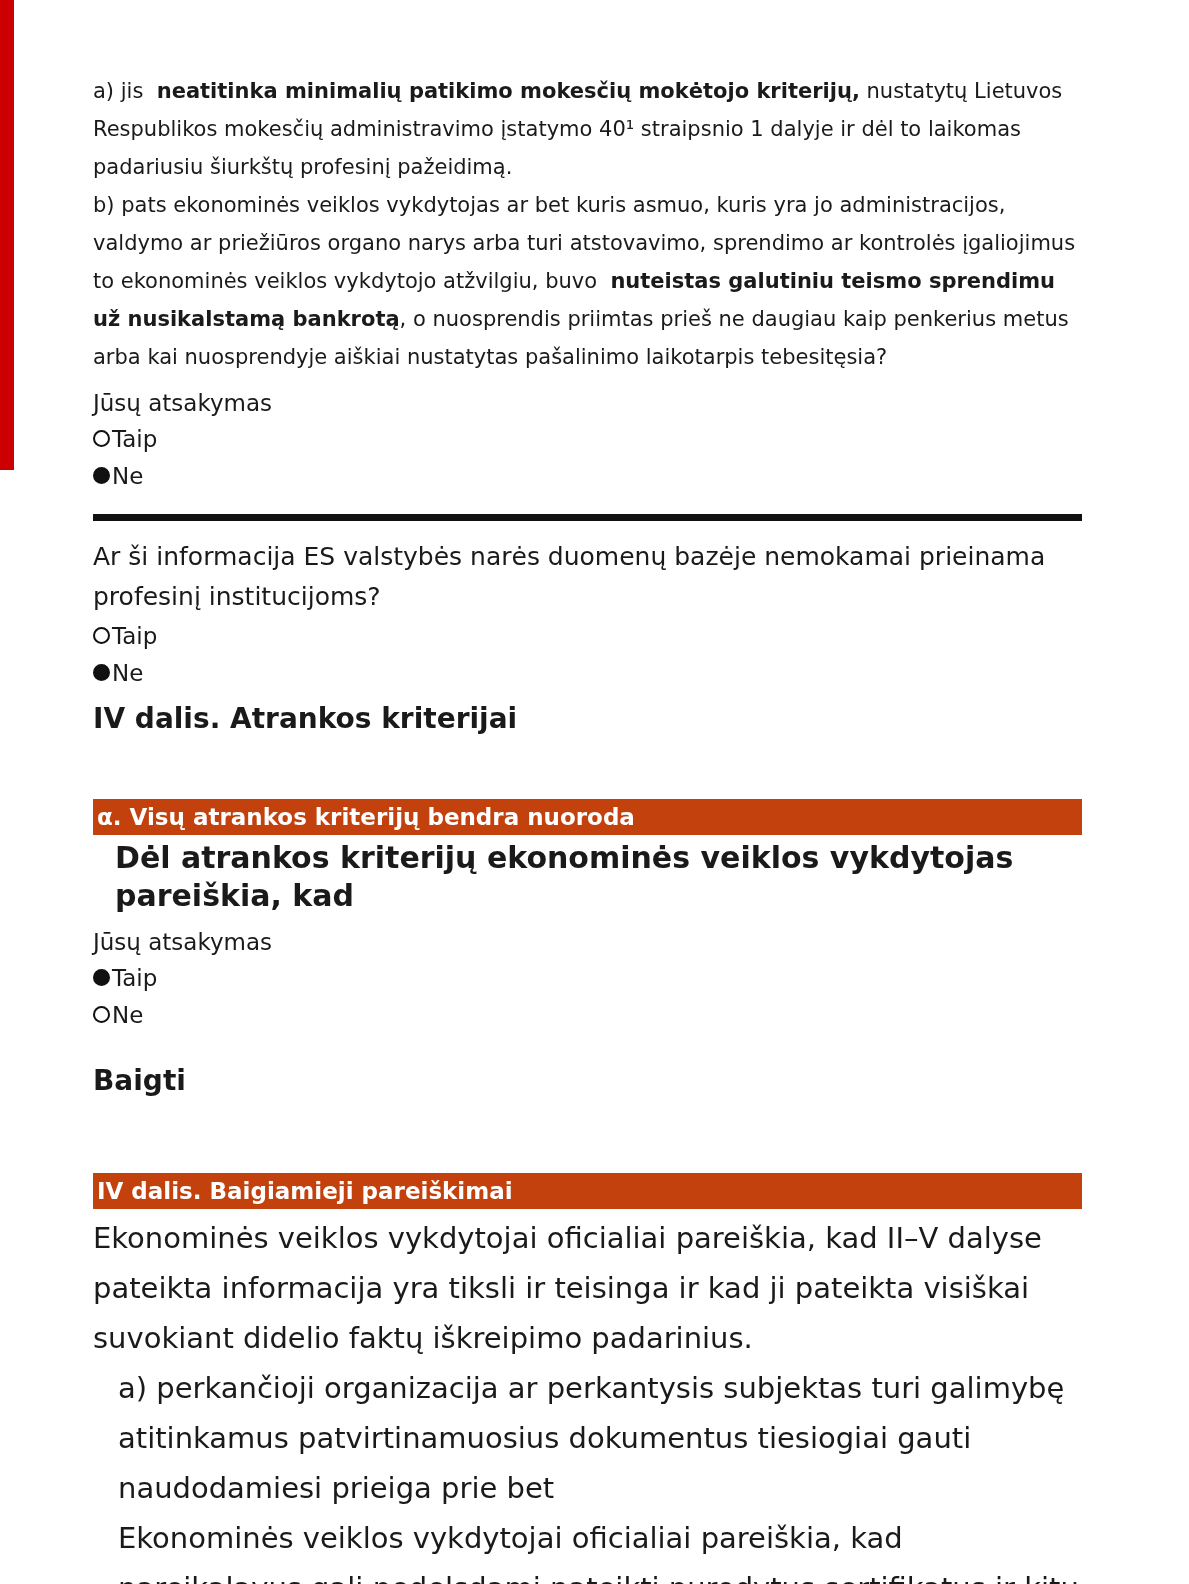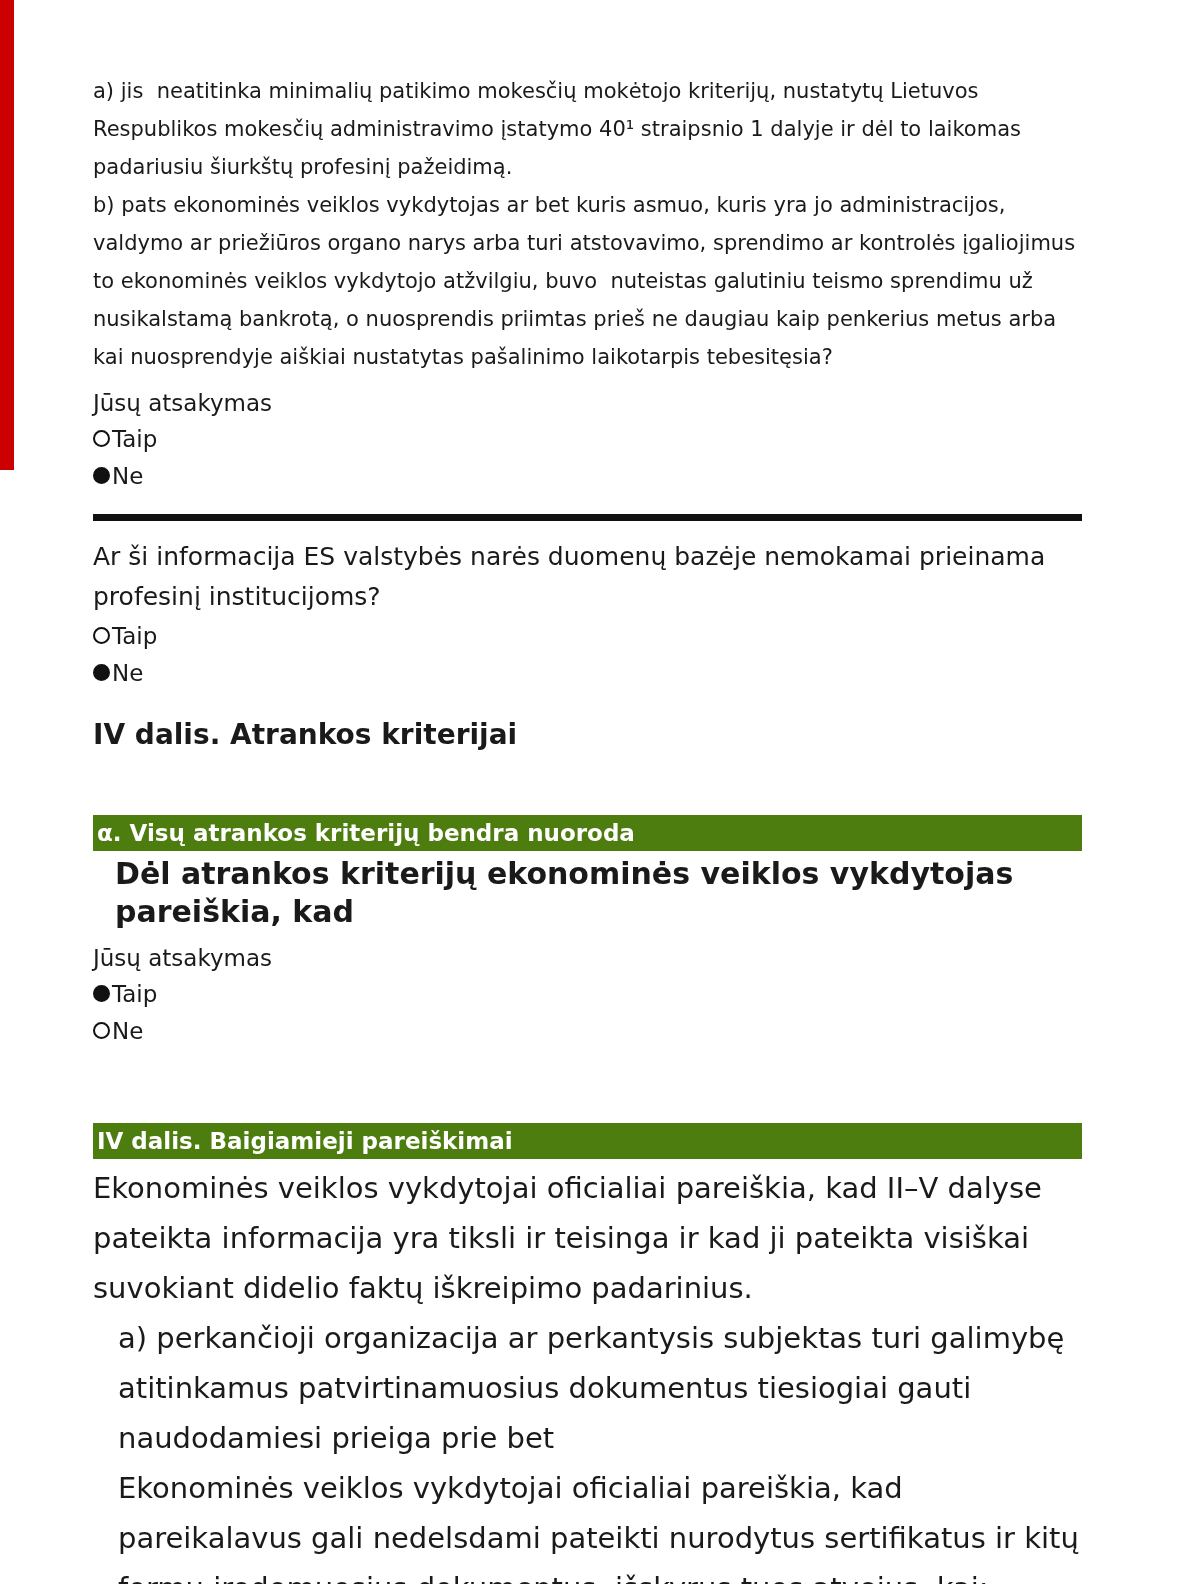--- a/index.html
+++ b/index.html
@@ -18,35 +18,35 @@
   }
   .content {
     position:absolute; left:93px; top:0;
     width:989px;
     padding-top:72px;
   }
   .para {
     font-size:21px; line-height:38px;
     white-space:pre-wrap;
   }
-  .b { font-weight:normal; }
+  .b { font-weight:bold; }
   .answer-label { font-size:23px; line-height:34px; margin-top:10px; }
   .opt { display:flex; align-items:center; height:37px; font-size:23px; }
   .radio {
     display:inline-block; flex:0 0 auto;
     width:17px; height:17px;
     border:2px solid #111; border-radius:50%;
     background:#fff; margin-right:2px;
   }
   .opt[data-selected="true"] .radio { background:#111; }
   .divider { border-top:7px solid #111; margin-top:20px; }
   .q2 { font-size:25px; line-height:40px; margin-top:16px; }
-  .h-section { font-size:28px; line-height:36px; font-weight:bold; margin-top:26px; }
+  .h-section { font-size:28px; line-height:36px; font-weight:bold; margin-top:10px; }
   .bluebar {
-    background:#4d7c0f; color:#ffffff;
+    background:#c2410c; color:#ffffff;
     font-weight:bold; font-size:23px;
     height:36px; line-height:36px;
     padding-left:4px;
     white-space:nowrap; overflow:hidden;
   }
   .bar1 { margin-top:62px; }
   .bar2 { margin-top:74px; }
   .statement { font-size:30px; line-height:38px; font-weight:bold;margin-left:22px; }
   .statement.first { margin-top:4px; }
   .h-finish { margin-top:30px; }
@@ -96,20 +96,21 @@
     <div class="answer-label">Jūsų atsakymas</div>
     <div class="opt" data-selected="true">
       <span class="radio"></span>
       <span>Taip</span>
     </div>
     <div class="opt" data-selected="false">
       <span class="radio"></span>
       <span>Ne</span>
     </div>
 
+    <h1 class="h-section h-finish">Baigti</h1>
 
     <div class="bluebar bar2">IV dalis. Baigiamieji pareiškimai</div>
     <div class="fin-para first">Ekonominės veiklos vykdytojai oficialiai pareiškia, kad II–V dalyse pateikta informacija yra tiksli ir teisinga ir kad ji pateikta visiškai suvokiant didelio faktų iškreipimo padarinius.</div>
     <div class="fin-para indented">a) perkančioji organizacija ar perkantysis subjektas turi galimybę atitinkamus patvirtinamuosius dokumentus tiesiogiai gauti naudodamiesi prieiga prie bet</div>
     <div class="fin-para indented">Ekonominės veiklos vykdytojai oficialiai pareiškia, kad pareikalavus gali nedelsdami pateikti nurodytus sertifikatus ir kitų formų įrodomuosius dokumentus, išskyrus tuos atvejus, kai:</div>
 
     <div class="page-num">-13-</div>
   </div>
 </div>
 

